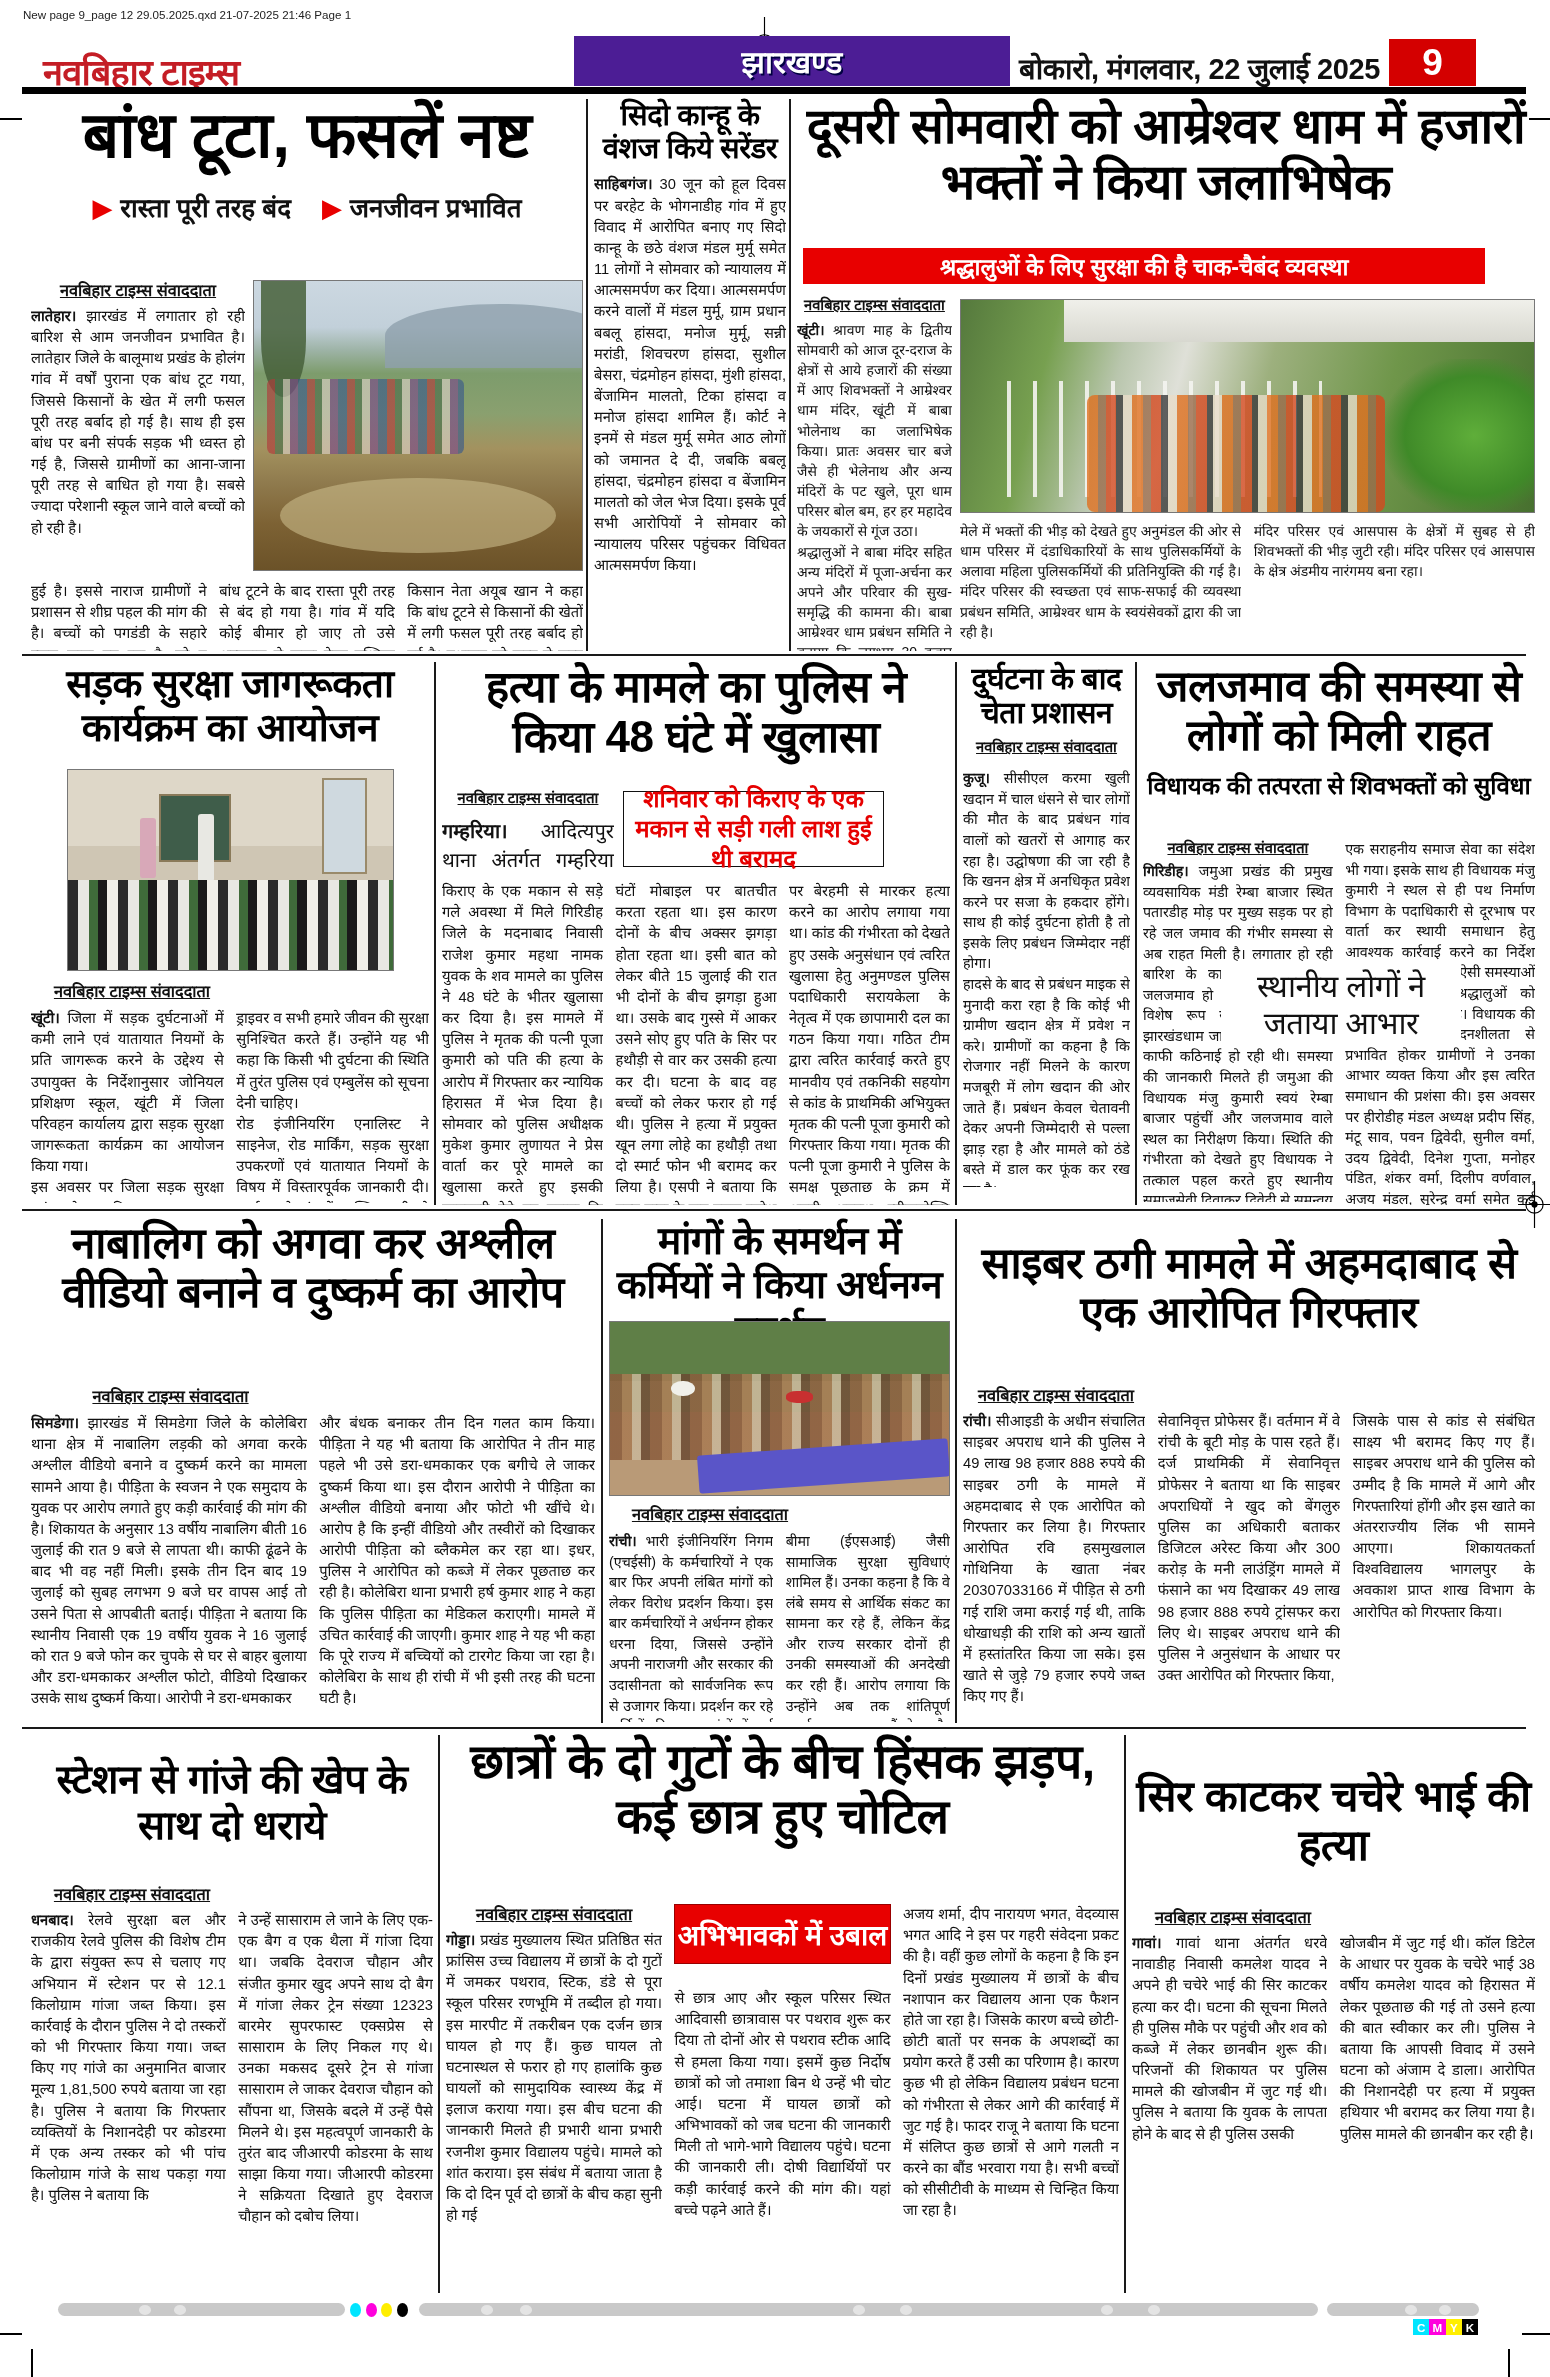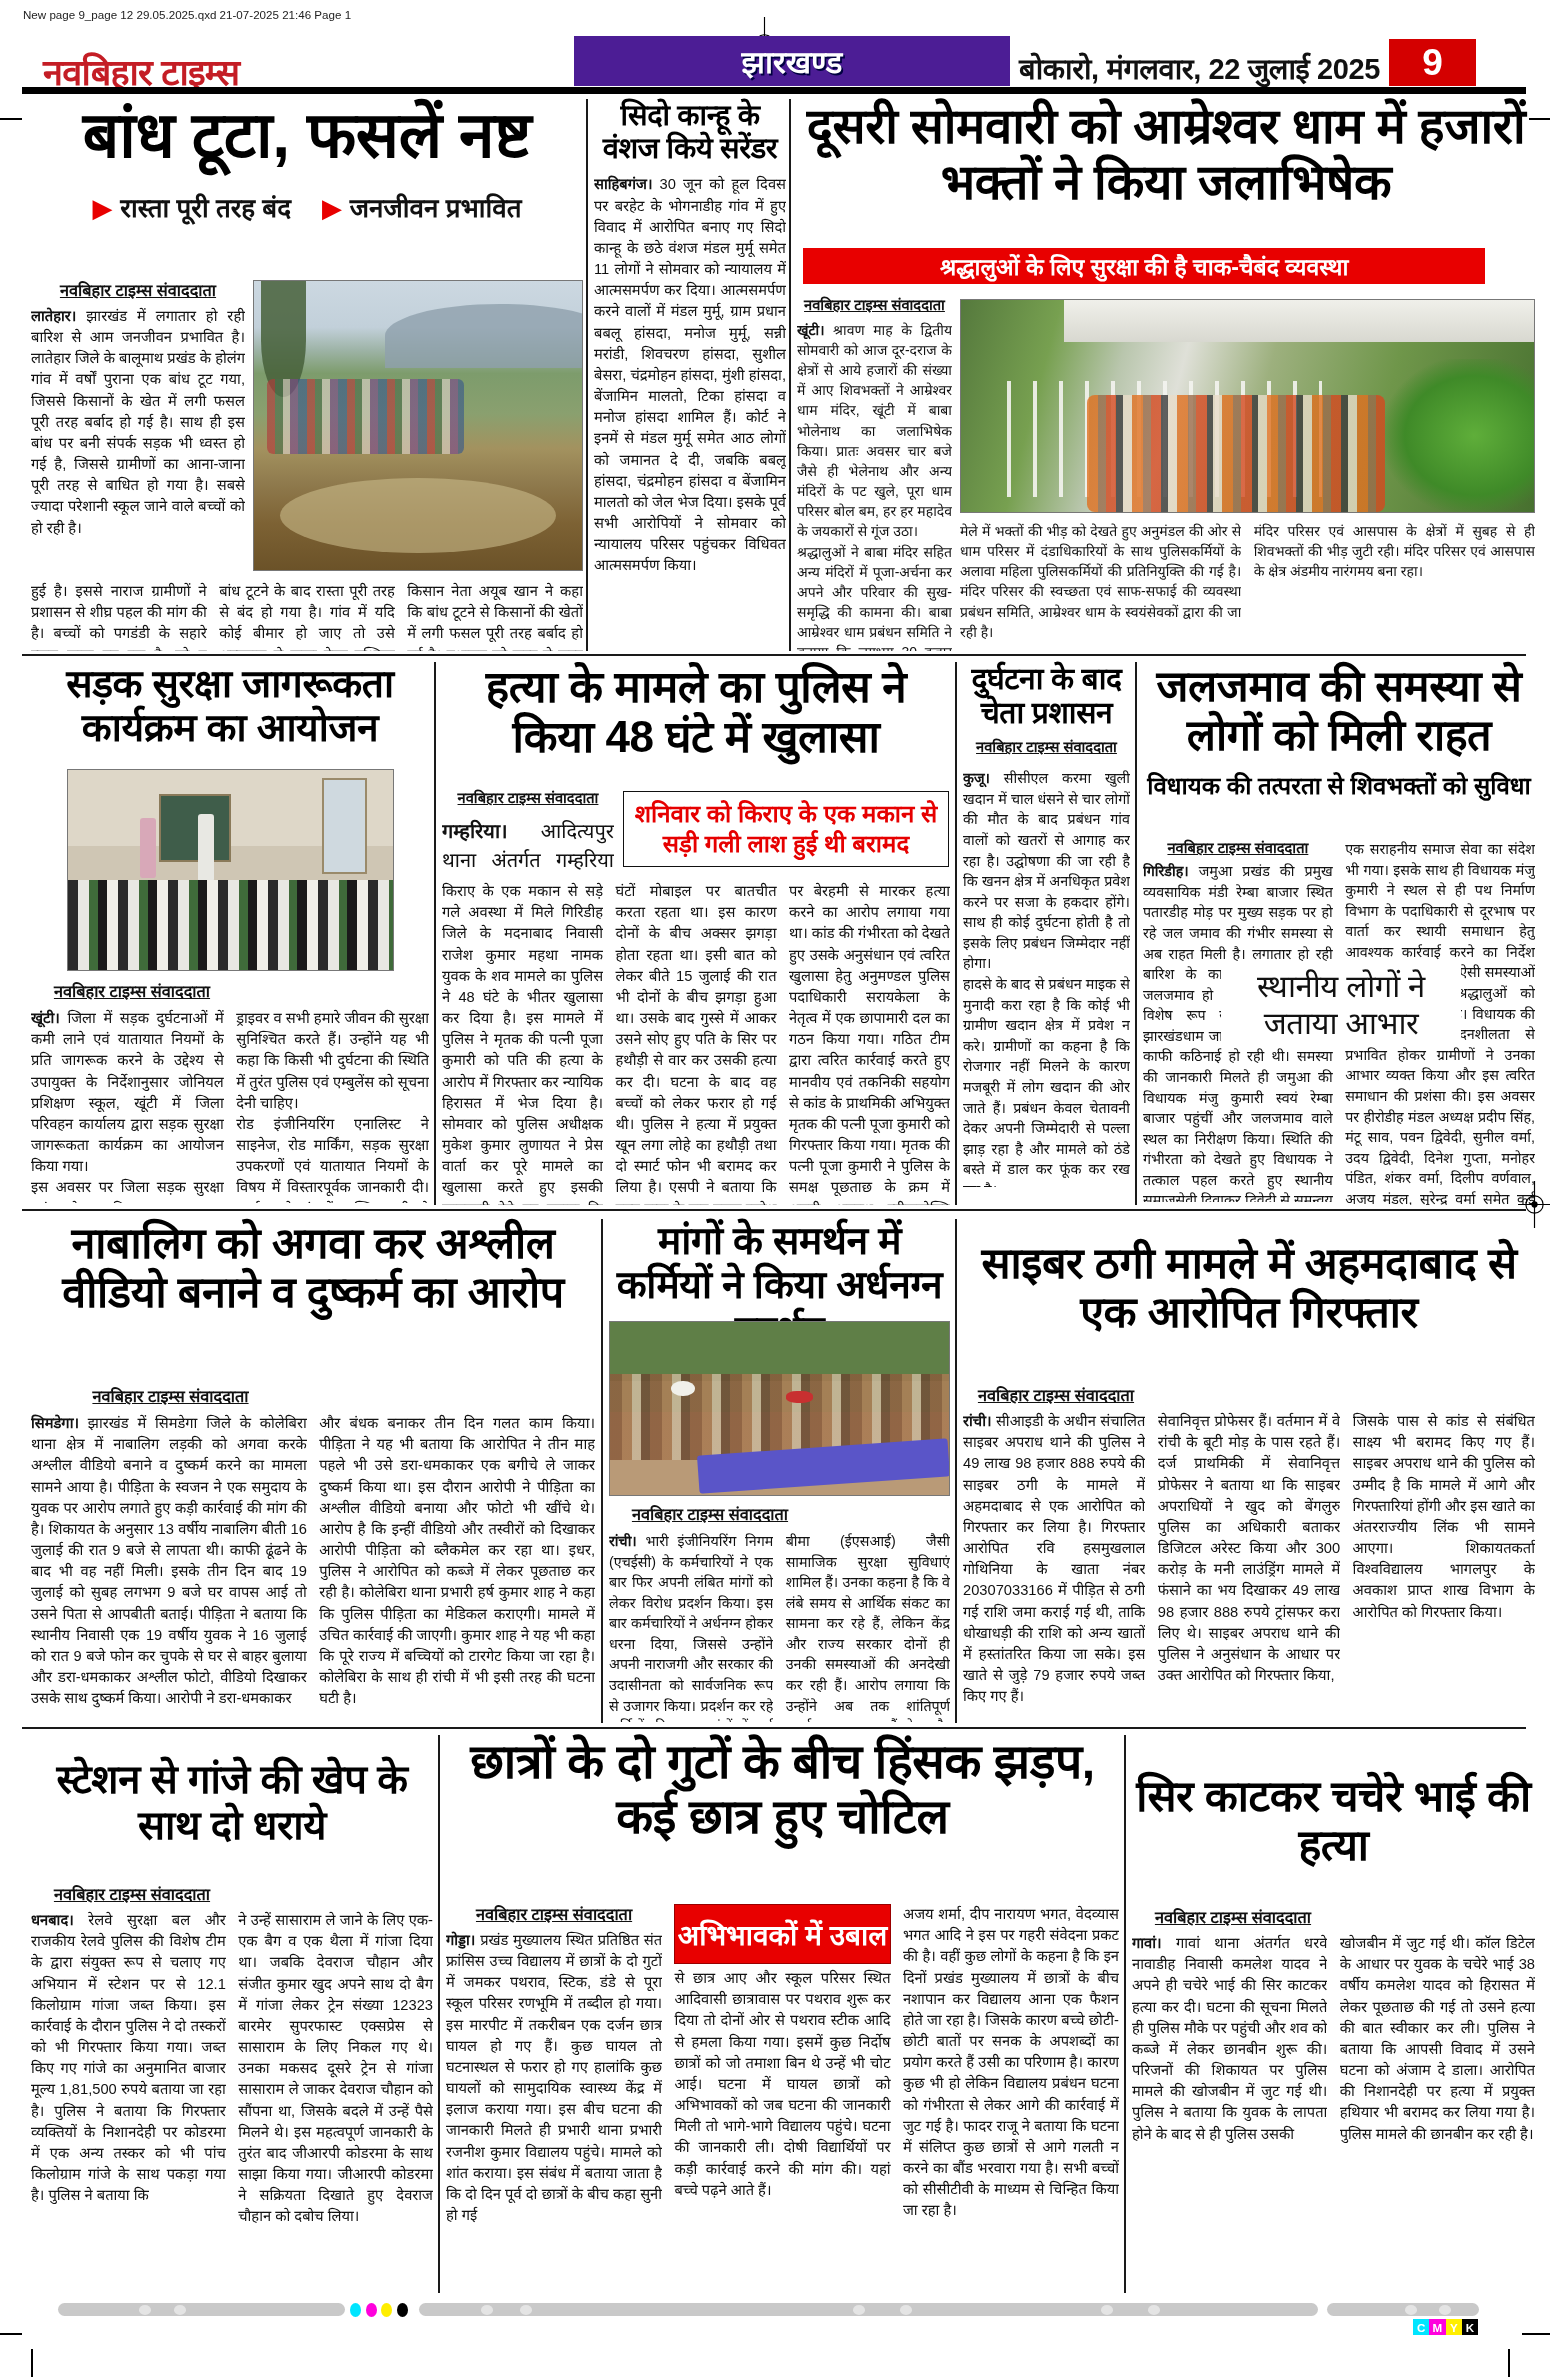--- a/index.html
+++ b/index.html
@@ -148,21 +148,21 @@
 <div class="vrule" style="left:434px;top:662px;height:543px"></div>
 
 <div class="abs" style="left:442px;top:662px;width:508px;height:543px">
   <div class="hl" style="font-size:44px">हत्या के मामले का पुलिस ने किया 48 घंटे में खुलासा</div>
   <div class="abs" style="left:0;top:127px;width:172px;height:81px;overflow:hidden">
     <div class="byline" style="font-size:14.7px">नवबिहार टाइम्स संवाददाता</div>
     <div class="body" style="font-size:20px;margin-top:9px">
       <p><span class="dl">गम्हरिया।</span> <span>आदित्यपुर थाना अंतर्गत गम्हरिया के सतवाहिनी धीरजगंज में बीते शनिवार को</span></p>
     </div>
   </div>
-  <div class="kickerbox" style="position:absolute;left:181px;top:129px;width:326px;height:76px;font-size:24px">शनिवार को किराए के एक मकान से सड़ी गली लाश हुई थी बरामद</div>
+  <div class="kickerbox" style="position:absolute;left:181px;top:129px;width:261px;height:76px;font-size:24px">शनिवार को किराए के एक मकान से सड़ी गली लाश हुई थी बरामद</div>
   <div class="row abs" style="left:0;top:219px;width:508px;height:324px">
     <div class="col body">
         <p>किराए के एक मकान से सड़े गले अवस्था में मिले गिरिडीह जिले के मदनाबाद निवासी राजेश कुमार महथा नामक युवक के शव मामले का पुलिस ने 48 घंटे के भीतर खुलासा कर दिया है। इस मामले में पुलिस ने मृतक की पत्नी पूजा कुमारी को पति की हत्या के आरोप में गिरफ्तार कर न्यायिक हिरासत में भेज दिया है। सोमवार को पुलिस अधीक्षक मुकेश कुमार लुणायत ने प्रेस वार्ता कर पूरे मामले का खुलासा करते हुए इसकी जानकारी देते हुए बताया कि मृतक की पत्नी पूजा कुमारी ने पूछताछ में बताया कि उसके पति का किसी अन्य युवती से अवैध संबंध था। उसके सामने ही वह उस युवती से</p>
       </div>
     <div class="col body">
         <p>घंटों मोबाइल पर बातचीत करता रहता था। इस कारण दोनों के बीच अक्सर झगड़ा होता रहता था। इसी बात को लेकर बीते 15 जुलाई की रात भी दोनों के बीच झगड़ा हुआ था। उसके बाद गुस्से में आकर उसने सोए हुए पति के सिर पर हथौड़ी से वार कर उसकी हत्या कर दी। घटना के बाद वह बच्चों को लेकर फरार हो गई थी। पुलिस ने हत्या में प्रयुक्त खून लगा लोहे का हथौड़ी तथा दो स्मार्ट फोन भी बरामद कर लिया है। एसपी ने बताया कि उक्त हत्या के बाद मृतक राजेश कुमार महथा के बड़े भाई उमेश महथा द्वारा थाना में एक लिखित आवेदन दिया गया था जिसमें राजेश का पत्नी पूजा कुमारी</p>
       </div>
     <div class="col body">
         <p>पर बेरहमी से मारकर हत्या करने का आरोप लगाया गया था। कांड की गंभीरता को देखते हुए उसके अनुसंधान एवं त्वरित खुलासा हेतु अनुमण्डल पुलिस पदाधिकारी सरायकेला के नेतृत्व में एक छापामारी दल का गठन किया गया। गठित टीम द्वारा त्वरित कार्रवाई करते हुए मानवीय एवं तकनिकी सहयोग से कांड के प्राथमिकी अभियुक्त मृतक की पत्नी पूजा कुमारी को गिरफ्तार किया गया। मृतक की पत्नी पूजा कुमारी ने पुलिस के समक्ष पूछताछ के क्रम में अपनी अपराध स्वीकारोक्ति बयान में यह स्वीकार किया कि उसके द्वारा ही अपने पति राजेश कुमार महथा की हत्या की गई।</p>
       </div>
@@ -274,21 +274,21 @@
   <div class="hl" style="font-size:48px">छात्रों के दो गुटों के बीच हिंसक झड़प, कई छात्र हुए चोटिल</div>
   <div class="row abs" style="left:0;top:169px;width:673px;height:386px">
     <div class="col">
       <div class="byline">नवबिहार टाइम्स संवाददाता</div>
       <div class="body" style="margin-top:4.7px;height:355px">
         <p><span class="dl">गोड्डा।</span> <span>प्रखंड मुख्यालय स्थित प्रतिष्ठित संत फ्रांसिस उच्च विद्यालय में छात्रों के दो गुटों में जमकर पथराव, स्टिक, डंडे से पूरा स्कूल परिसर रणभूमि में तब्दील हो गया। इस मारपीट में तकरीबन एक दर्जन छात्र घायल हो गए हैं। कुछ घायल तो घटनास्थल से फरार हो गए हालांकि कुछ घायलों को सामुदायिक स्वास्थ्य केंद्र में इलाज कराया गया। इस बीच घटना की जानकारी मिलते ही प्रभारी थाना प्रभारी रजनीश कुमार विद्यालय पहुंचे। मामले को शांत कराया। इस संबंध में बताया जाता है कि दो दिन पूर्व दो छात्रों के बीच कहा सुनी हो गई</span></p>
       </div>
     </div>
     <div class="col">
       <div class="redbanner" style="height:60px;font-size:28px;border:1.6px solid #900">अभिभावकों में उबाल</div>
-      <div class="body" style="margin-top:4px;height:318px">
+      <div class="body" style="margin-top:24px;height:318px">
         <p>से छात्र आए और स्कूल परिसर स्थित आदिवासी छात्रावास पर पथराव शुरू कर दिया तो दोनों ओर से पथराव स्टीक आदि से हमला किया गया। इसमें कुछ निर्दोष छात्रों को जो तमाशा बिन थे उन्हें भी चोट आई। घटना में घायल छात्रों को अभिभावकों को जब घटना की जानकारी मिली तो भागे-भागे विद्यालय पहुंचे। घटना की जानकारी ली। दोषी विद्यार्थियों पर कड़ी कार्रवाई करने की मांग की। यहां बच्चे पढ़ने आते हैं।</p>
       </div>
     </div>
     <div class="col body">
         <p>अजय शर्मा, दीप नारायण भगत, वेदव्यास भगत आदि ने इस पर गहरी संवेदना प्रकट की है। वहीं कुछ लोगों के कहना है कि इन दिनों प्रखंड मुख्यालय में छात्रों के बीच नशापान कर विद्यालय आना एक फैशन होते जा रहा है। जिसके कारण बच्चे छोटी-छोटी बातों पर सनक के अपशब्दों का प्रयोग करते हैं उसी का परिणाम है। कारण कुछ भी हो लेकिन विद्यालय प्रबंधन घटना को गंभीरता से लेकर आगे की कार्रवाई में जुट गई है। फादर राजू ने बताया कि घटना में संलिप्त कुछ छात्रों से आगे गलती न करने का बौंड भरवारा गया है। सभी बच्चों को सीसीटीवी के माध्यम से चिन्हित किया जा रहा है।</p>
       </div>
   </div>
 </div>
 
 <div class="vrule" style="left:1124px;top:1735px;height:558px"></div>

